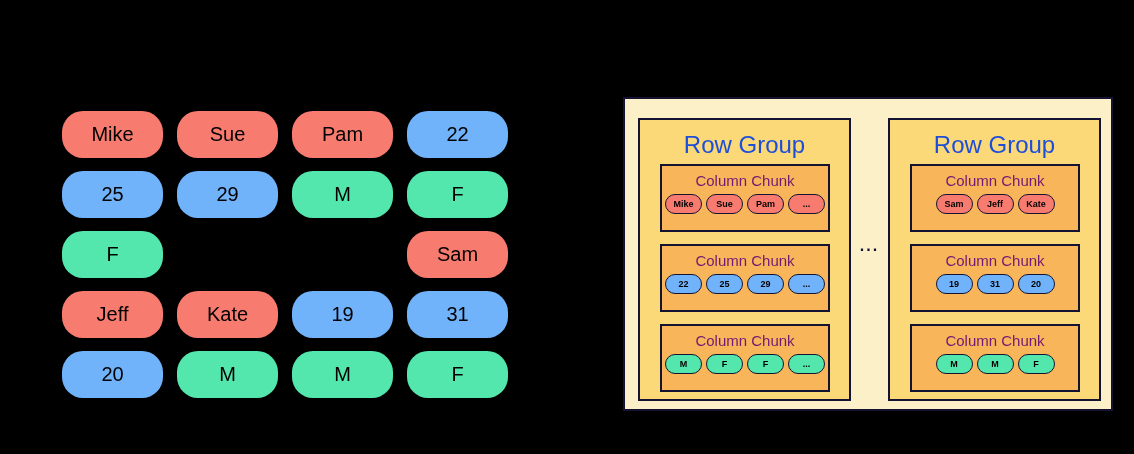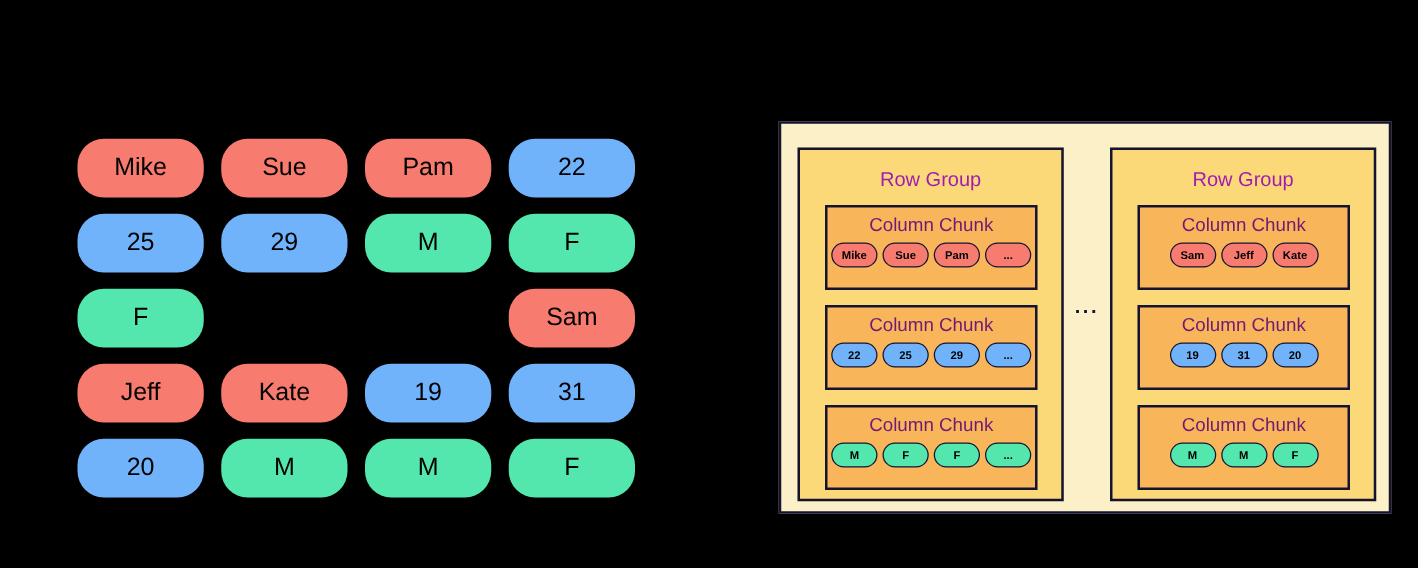--- a/index.html
+++ b/index.html
@@ -52,22 +52,22 @@
     width: 213px;
     height: 283px;
     box-sizing: border-box;
     border: 2px solid #141432;
   }
   .rg-title {
     height: 50px;
     display: flex;
     align-items: center;
     justify-content: center;
-    font-size: 16px;
-    color: #a21caf;
+    font-size: 24px;
+    color: #1d4ed8;
   }
   .column-chunk {
     position: absolute;
     left: 20px;
     width: 170px;
     height: 68px;
     box-sizing: border-box;
     border: 2px solid #141432;
   }
   .cc-title {

